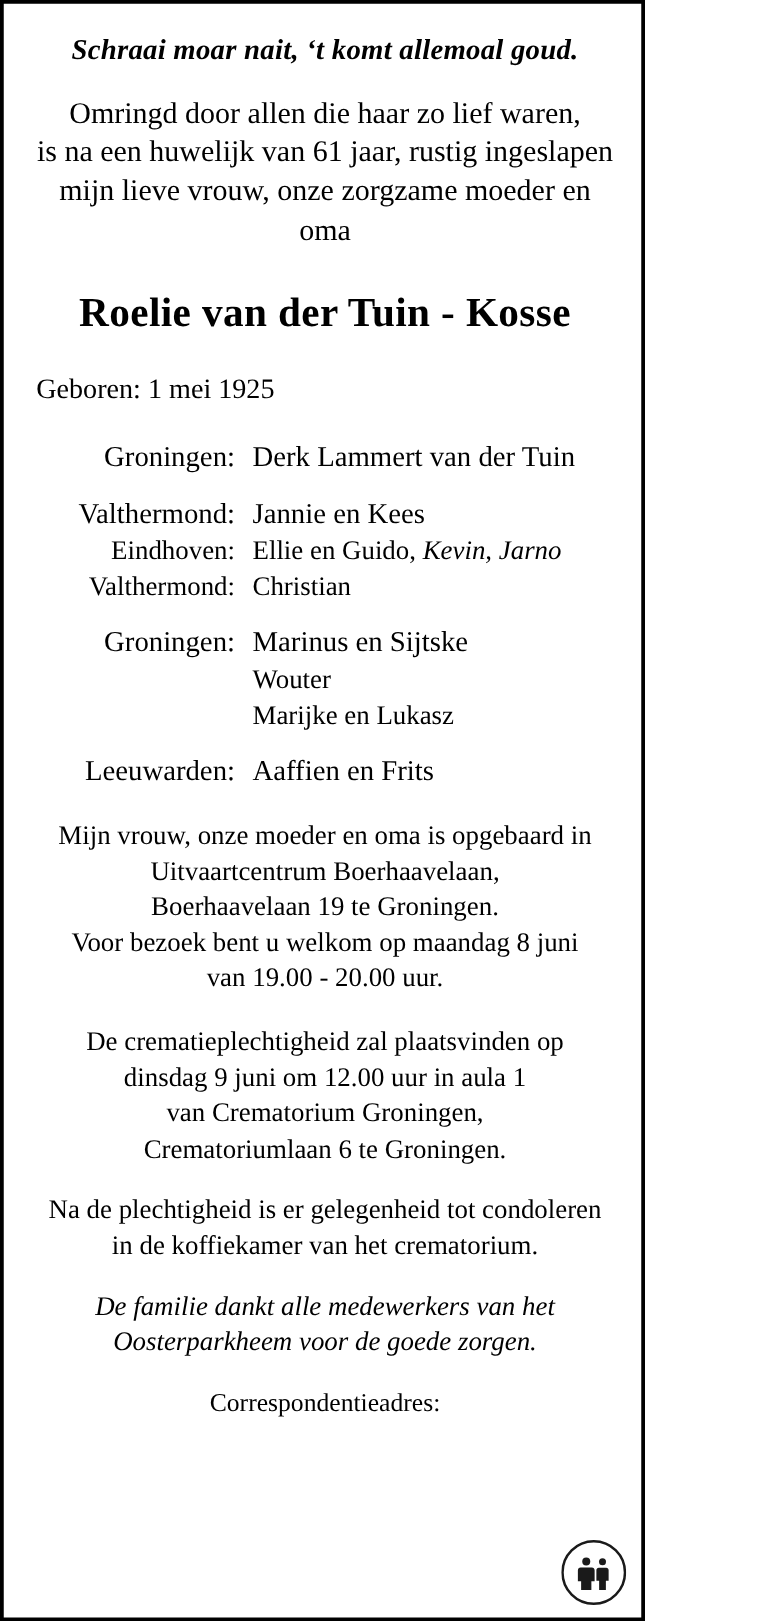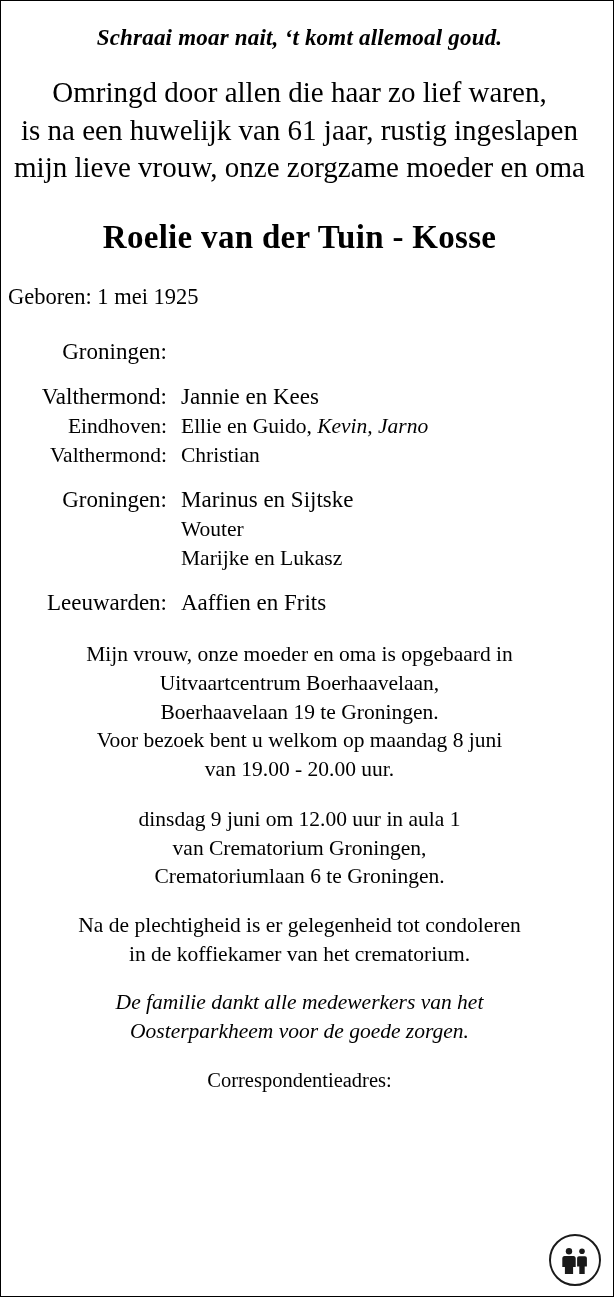--- a/index.html
+++ b/index.html
@@ -10,36 +10,36 @@
   body {
     width: 614px;
     height: 1297px;
     font-family: "Liberation Serif", serif;
     color: #000000;
     overflow: hidden;
   }
   .card {
     position: relative;
     box-sizing: border-box;
-    width: 614px;
+    width: 516px;
     height: 1297px;
-    border: 1px solid #000000;
+    border: 3px solid #000000;
     background: #ffffff;
-    padding: 14px 18px 10px 3px;
+    padding: 14px 18px 10px 22px;
   }
   .motto {
     font-style: italic;
     font-weight: bold;
     font-size: 23px;
     text-align: center;
     margin-top: 10px;
     letter-spacing: 0.2px;
   }
   .intro {
-    font-size: 29px;
+    font-size: 24px;
     text-align: center;
     line-height: 1.30;
     margin-top: 23px;
   }
   .name {
     font-size: 33px;
     font-weight: bold;
     text-align: center;
     margin-top: 32px;
     letter-spacing: 0.3px;
@@ -121,20 +121,21 @@
 
   <div class="dates">
     <span>Geboren: 1 mei 1925</span>
   </div>
 
   <div class="family">
 
     <div class="fam-group">
       <div class="fam-row lead">
         <span class="place">Groningen:</span>
+        <span class="people">Derk Lammert van der Tuin</span>
       </div>
     </div>
 
     <div class="fam-group">
       <div class="fam-row lead">
         <span class="place">Valthermond:</span>
         <span class="people">Jannie en Kees</span>
       </div>
       <div class="fam-row">
         <span class="place">Eindhoven:</span>
@@ -172,20 +173,21 @@
 
   <div class="block">
     <div>Mijn vrouw, onze moeder en oma is opgebaard in</div>
     <div>Uitvaartcentrum Boerhaavelaan,</div>
     <div>Boerhaavelaan 19 te Groningen.</div>
     <div>Voor bezoek bent u welkom op maandag 8 juni</div>
     <div>van 19.00 - 20.00 uur.</div>
   </div>
 
   <div class="block">
+    <div>De crematieplechtigheid zal plaatsvinden op</div>
     <div>dinsdag 9 juni om 12.00 uur in aula 1</div>
     <div>van Crematorium Groningen,</div>
     <div>Crematoriumlaan 6 te Groningen.</div>
   </div>
 
   <div class="block tight">
     <div>Na de plechtigheid is er gelegenheid tot condoleren</div>
     <div>in de koffiekamer van het crematorium.</div>
   </div>
 

